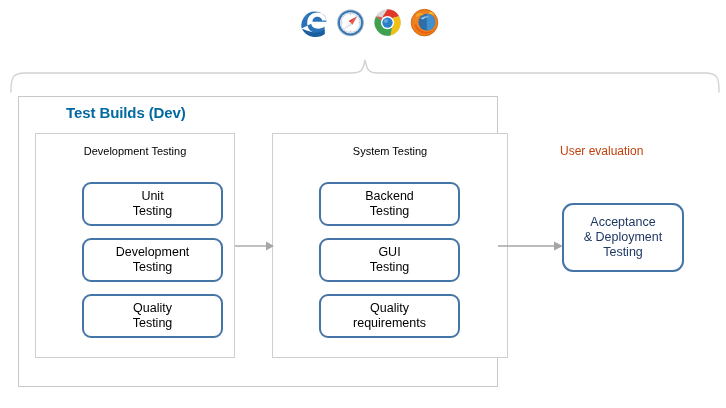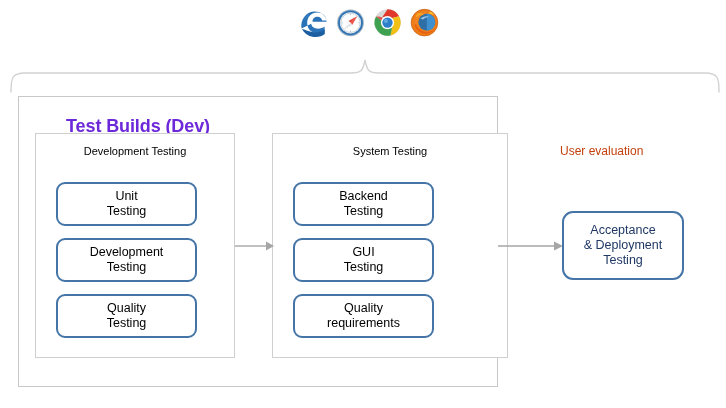--- a/index.html
+++ b/index.html
@@ -58,26 +58,25 @@
     width: 480px;
     height: 291px;
     border: 1px solid #c8c8c8;
     background: #ffffff;
     box-sizing: border-box;
   }
   .dev-title {
     position: absolute;
     left: 66px;
     top: 104px;
-    font-size: 18px;
+    font-size: 15px;
     font-weight: bold;
     letter-spacing: -0.1px;
-    color: #6d28d9;
+    color: #0369a1;
     white-space: nowrap;
-    margin-top: 12px;
   }
 
   
   .panel {
     position: absolute;
     top: 133px;
     height: 225px;
     border: 1px solid #cfcfcf;
     background: #ffffff;
     box-sizing: border-box;
@@ -90,21 +89,21 @@
     right: 0;
     top: 11px;
     text-align: center;
     font-size: 11px;
     color: #000000;
   }
 
   
   .node {
     position: absolute;
-    left: 20px;
+    left: 46px;
     width: 141px;
     height: 44px;
     border: 2.4px solid #4574a7;
     border-radius: 9px;
     background: #ffffff;
     box-sizing: border-box;
     display: flex;
     align-items: center;
     justify-content: center;
     text-align: center;
@@ -131,21 +130,21 @@
     position: absolute;
     left: 560px;
     top: 144px;
     font-size: 12px;
     color: #c2410c;
     white-space: nowrap;
   }
   .acceptance-node {
     position: absolute;
     left: 562px;
-    top: 211px;
+    top: 203px;
     width: 122px;
     height: 69px;
     border: 2.6px solid #4574a7;
     border-radius: 11px;
     background: #ffffff;
     box-sizing: border-box;
     display: flex;
     align-items: center;
     justify-content: center;
     text-align: center;

